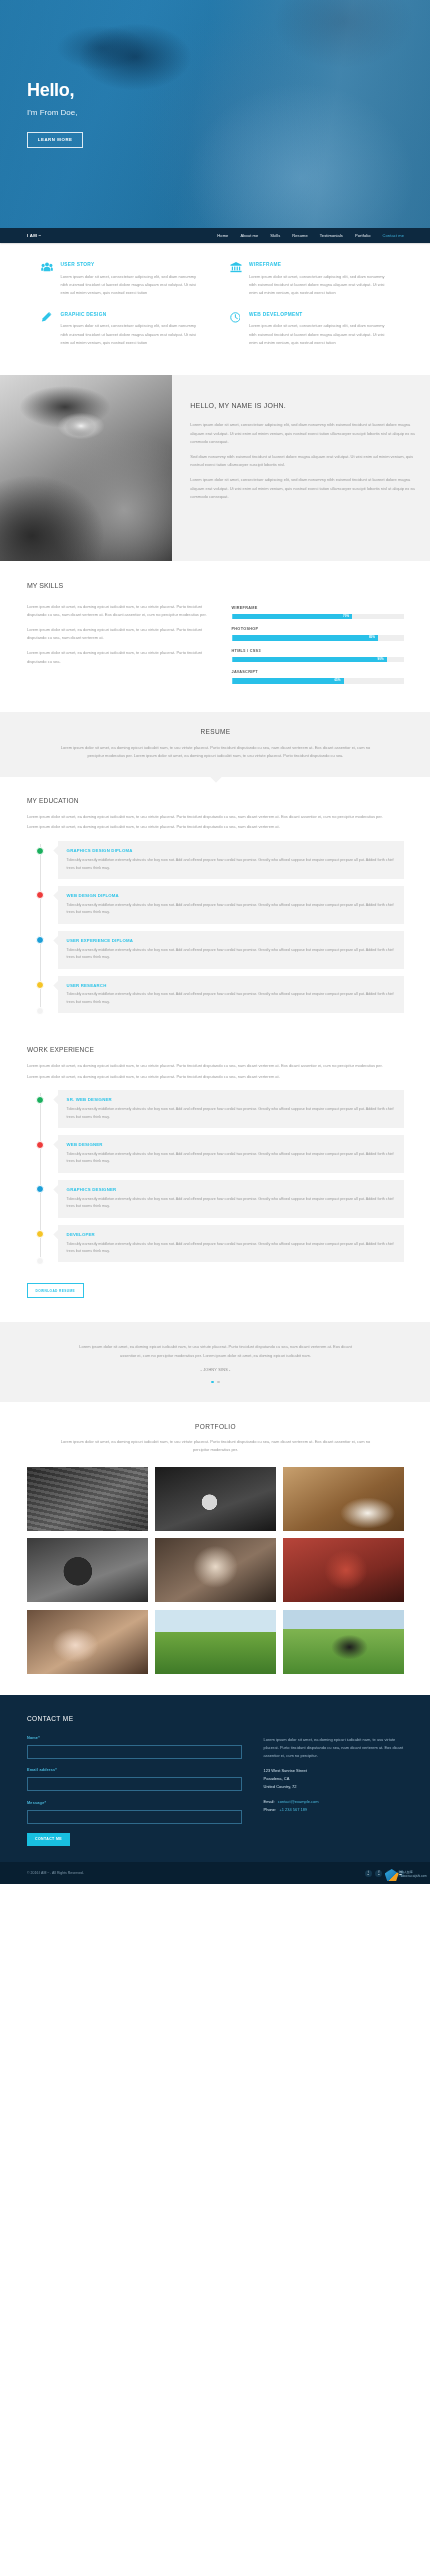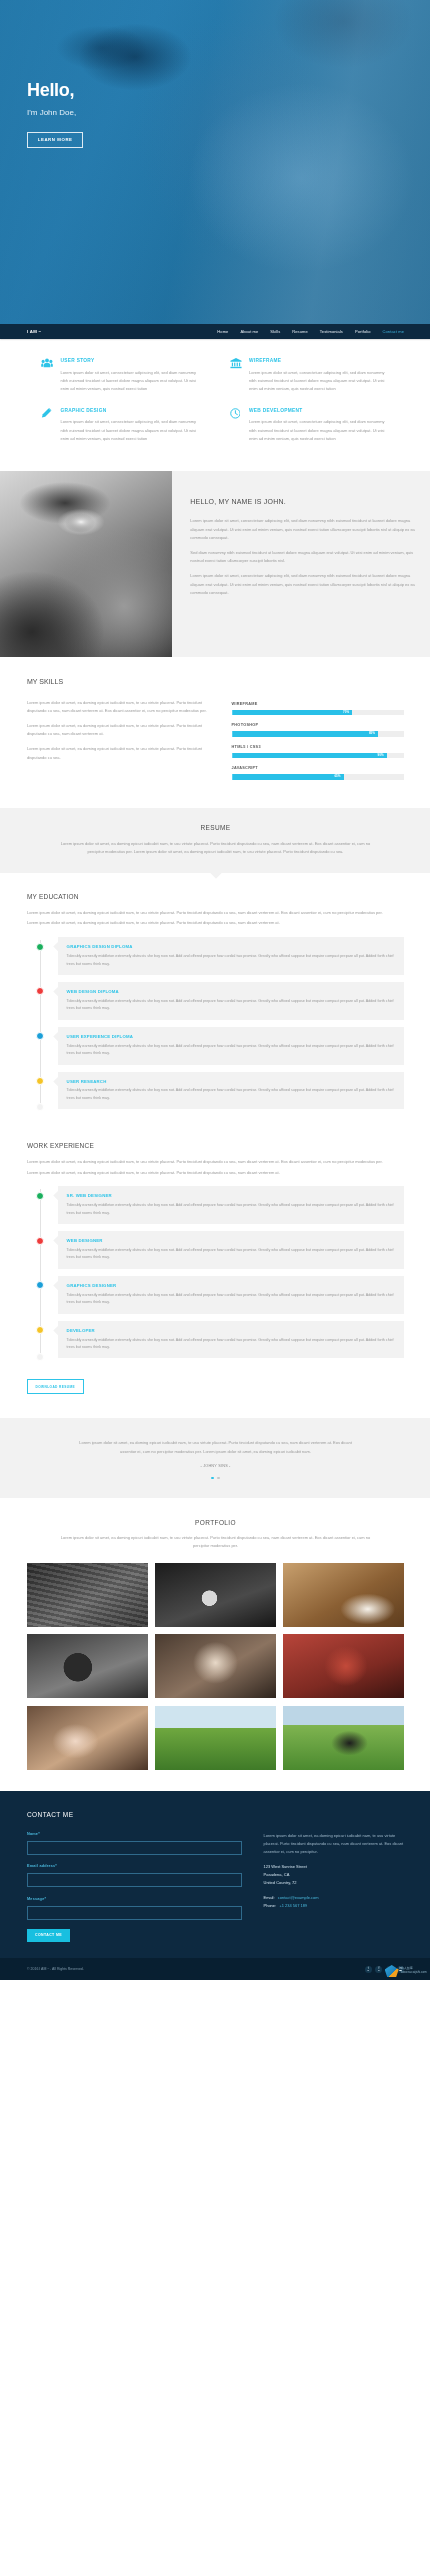--- a/index.html
+++ b/index.html
@@ -10,21 +10,21 @@
     color:#777;
     font-size:6px;
     line-height:1.8;
     -webkit-font-smoothing:antialiased;
   }
   .wrap { width:431px; margin:0 auto; position:relative; }
   .container { width:377px; margin:0 auto; position:relative; }
 
   
   .hero {
-    height:324px; position:relative; overflow:hidden;
+    height:228px; position:relative; overflow:hidden;
     background:#1e78ab;
   }
   .hero-photo {
     position:absolute; inset:0;
     background:
       radial-gradient(ellipse 81px 48px at 135px 57px, rgba(10,45,75,.75), rgba(10,45,75,0) 70%),
       radial-gradient(ellipse 65px 32px at 102px 48px, rgba(12,50,82,.55), rgba(12,50,82,0) 70%),
       radial-gradient(ellipse 97px 65px at 344px 21.5px, rgba(14,60,95,.5), rgba(14,60,95,0) 72%),
       radial-gradient(ellipse 161px 135px at 301px 178px, rgba(120,175,210,.42), rgba(120,175,210,0) 70%),
       radial-gradient(ellipse 129px 161px at 231px 135px, rgba(60,120,165,.35), rgba(60,120,165,0) 75%),
@@ -224,21 +224,21 @@
 </head>
 <body>
 
 <div class="wrap">
 
   <section class="hero">
     <div class="hero-photo"></div>
     <div class="container hero-inner">
       <h1>Hello,</h1>
       <div class="sub">
-        <div>I'm John Doe,</div>
+        <div>I'm From Doe,</div>
       </div>
       <button class="btn-outline">LEARN MORE</button>
     </div>
   </section>
 
   <nav class="nav">
     <div class="container">
       <div class="logo">I AM ~</div>
       <ul id="nav-list">
           <li><a href="#" class="">Home</a></li>

